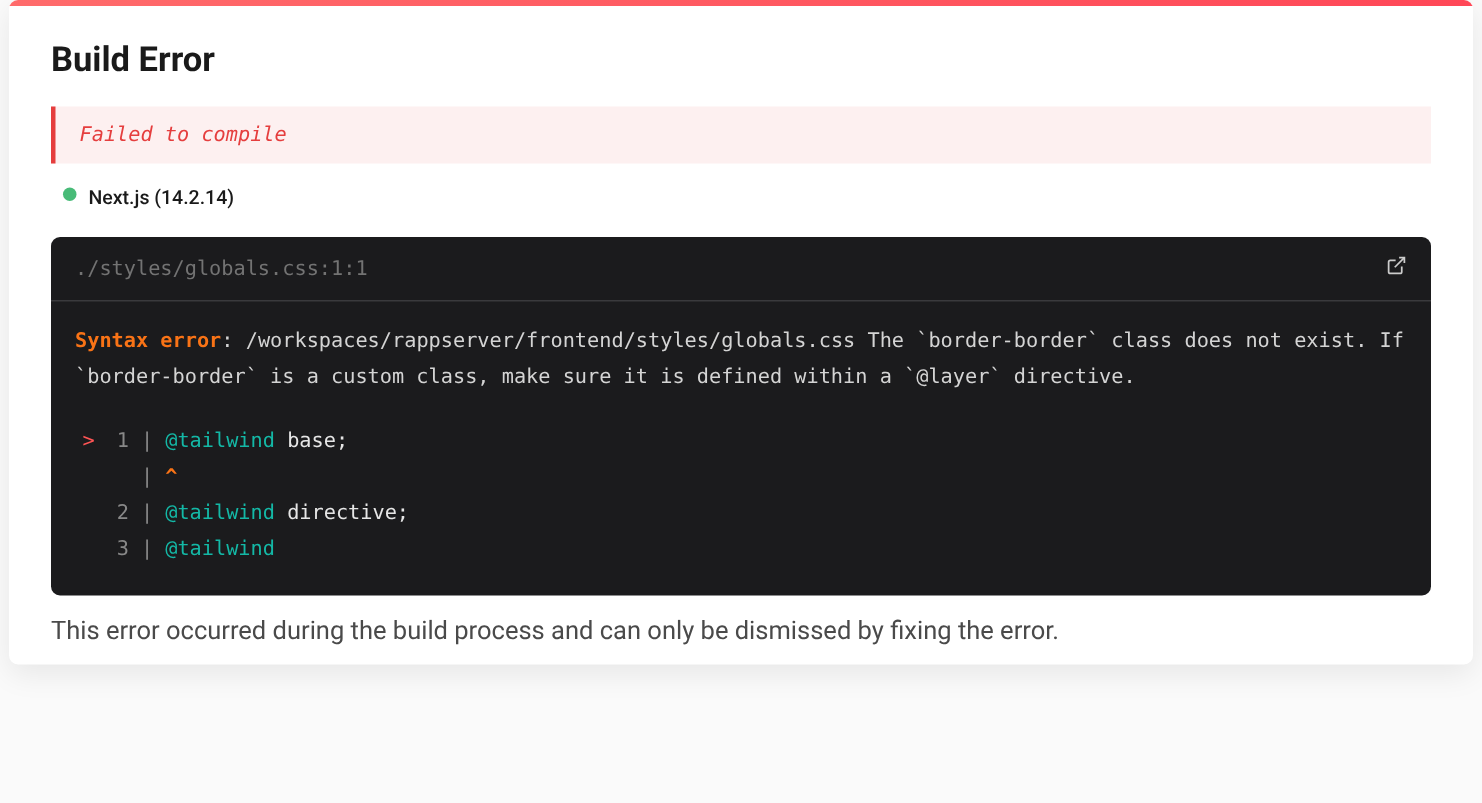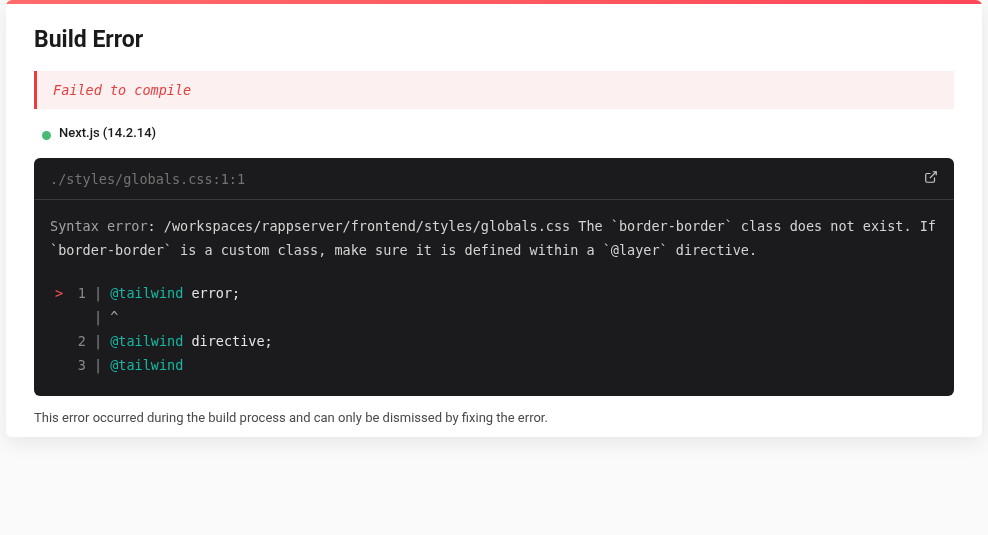--- a/index.html
+++ b/index.html
@@ -42,21 +42,21 @@
       font-style: italic;
     }
     .alert-text {
       font-family: ui-monospace, SFMono-Regular, "SF Mono", Menlo, Consolas, monospace;
       font-size: 13.5px;
       color: #e53e3e;
       font-weight: 500;
     }
     .framework-line {
       display: flex;
-      align-items: flex-end;
+      align-items: flex-start;
       gap: 8px;
       margin-bottom: 18px;
       padding-left: 8px;
     }
     .status-dot {
       width: 9px;
       height: 9px;
       background: #48bb78;
       border-radius: 50%;
       flex-shrink: 0;
@@ -91,22 +91,22 @@
       stroke: #cccccc;
       stroke-width: 2;
       fill: none;
       cursor: pointer;
     }
     .code-body {
       padding: 14px 16px 18px 16px;
       line-height: 1.8;
     }
     .err-label {
-      color: #a3a3a3;
-      font-weight: 400;
+      color: #f97316;
+      font-weight: 700;
     }
     .err-msg {
       color: #d4d4d4;
     }
     .code-lines {
       margin-top: 18px;
     }
     .code-line {
       display: flex;
       align-items: baseline;
@@ -133,21 +133,21 @@
       padding: 0 8px;
     }
     .kw {
       color: #14b8a6;
       font-weight: 400;
     }
     .rest {
       color: #e6e6e6;
     }
     .footer-note {
-      font-size: 13px;
+      font-size: 17px;
       color: #4a4a4a;
       margin-top: 14px;
     }
   </style>
 </head>
 <body>
 
 <div class="card">
   <div class="top-bar"></div>
   <div class="content">
@@ -172,21 +172,21 @@
             <polyline points="15 3 21 3 21 9"></polyline>
             <line x1="10" y1="14" x2="21" y2="3"></line>
           </svg>
         </span>
       </div>
       <div class="code-body">
         <div>
           <span class="err-label">Syntax error</span><span class="err-msg">: /workspaces/rappserver/frontend/styles/globals.css The `border-border` class does not exist. If `border-border` is a custom class, make sure it is defined within a `@layer` directive.</span>
         </div>
         <div class="code-lines" id="code-lines">
-            <div class="code-line"><span class="caret-mark">&gt;</span><span class="line-num">1</span><span class="pipe">|</span><span class="kw">@tailwind</span><span class="rest"> error;</span></div>
+            <div class="code-line"><span class="caret-mark">&gt;</span><span class="line-num">1</span><span class="pipe">|</span><span class="kw">@tailwind</span><span class="rest"> base;</span></div>
             <div class="code-line"><span class="caret-spacer"></span><span class="line-num"> </span><span class="pipe">|</span><span class="err-label">^</span></div>
             <div class="code-line"><span class="caret-spacer"></span><span class="line-num">2</span><span class="pipe">|</span><span class="kw">@tailwind</span><span class="rest"> directive;</span></div>
             <div class="code-line"><span class="caret-spacer"></span><span class="line-num">3</span><span class="pipe">|</span><span class="kw">@tailwind</span></div>
           </div>
       </div>
     </div>
 
     <div class="footer-note">This error occurred during the build process and can only be dismissed by fixing the error.</div>
 
   </div>

